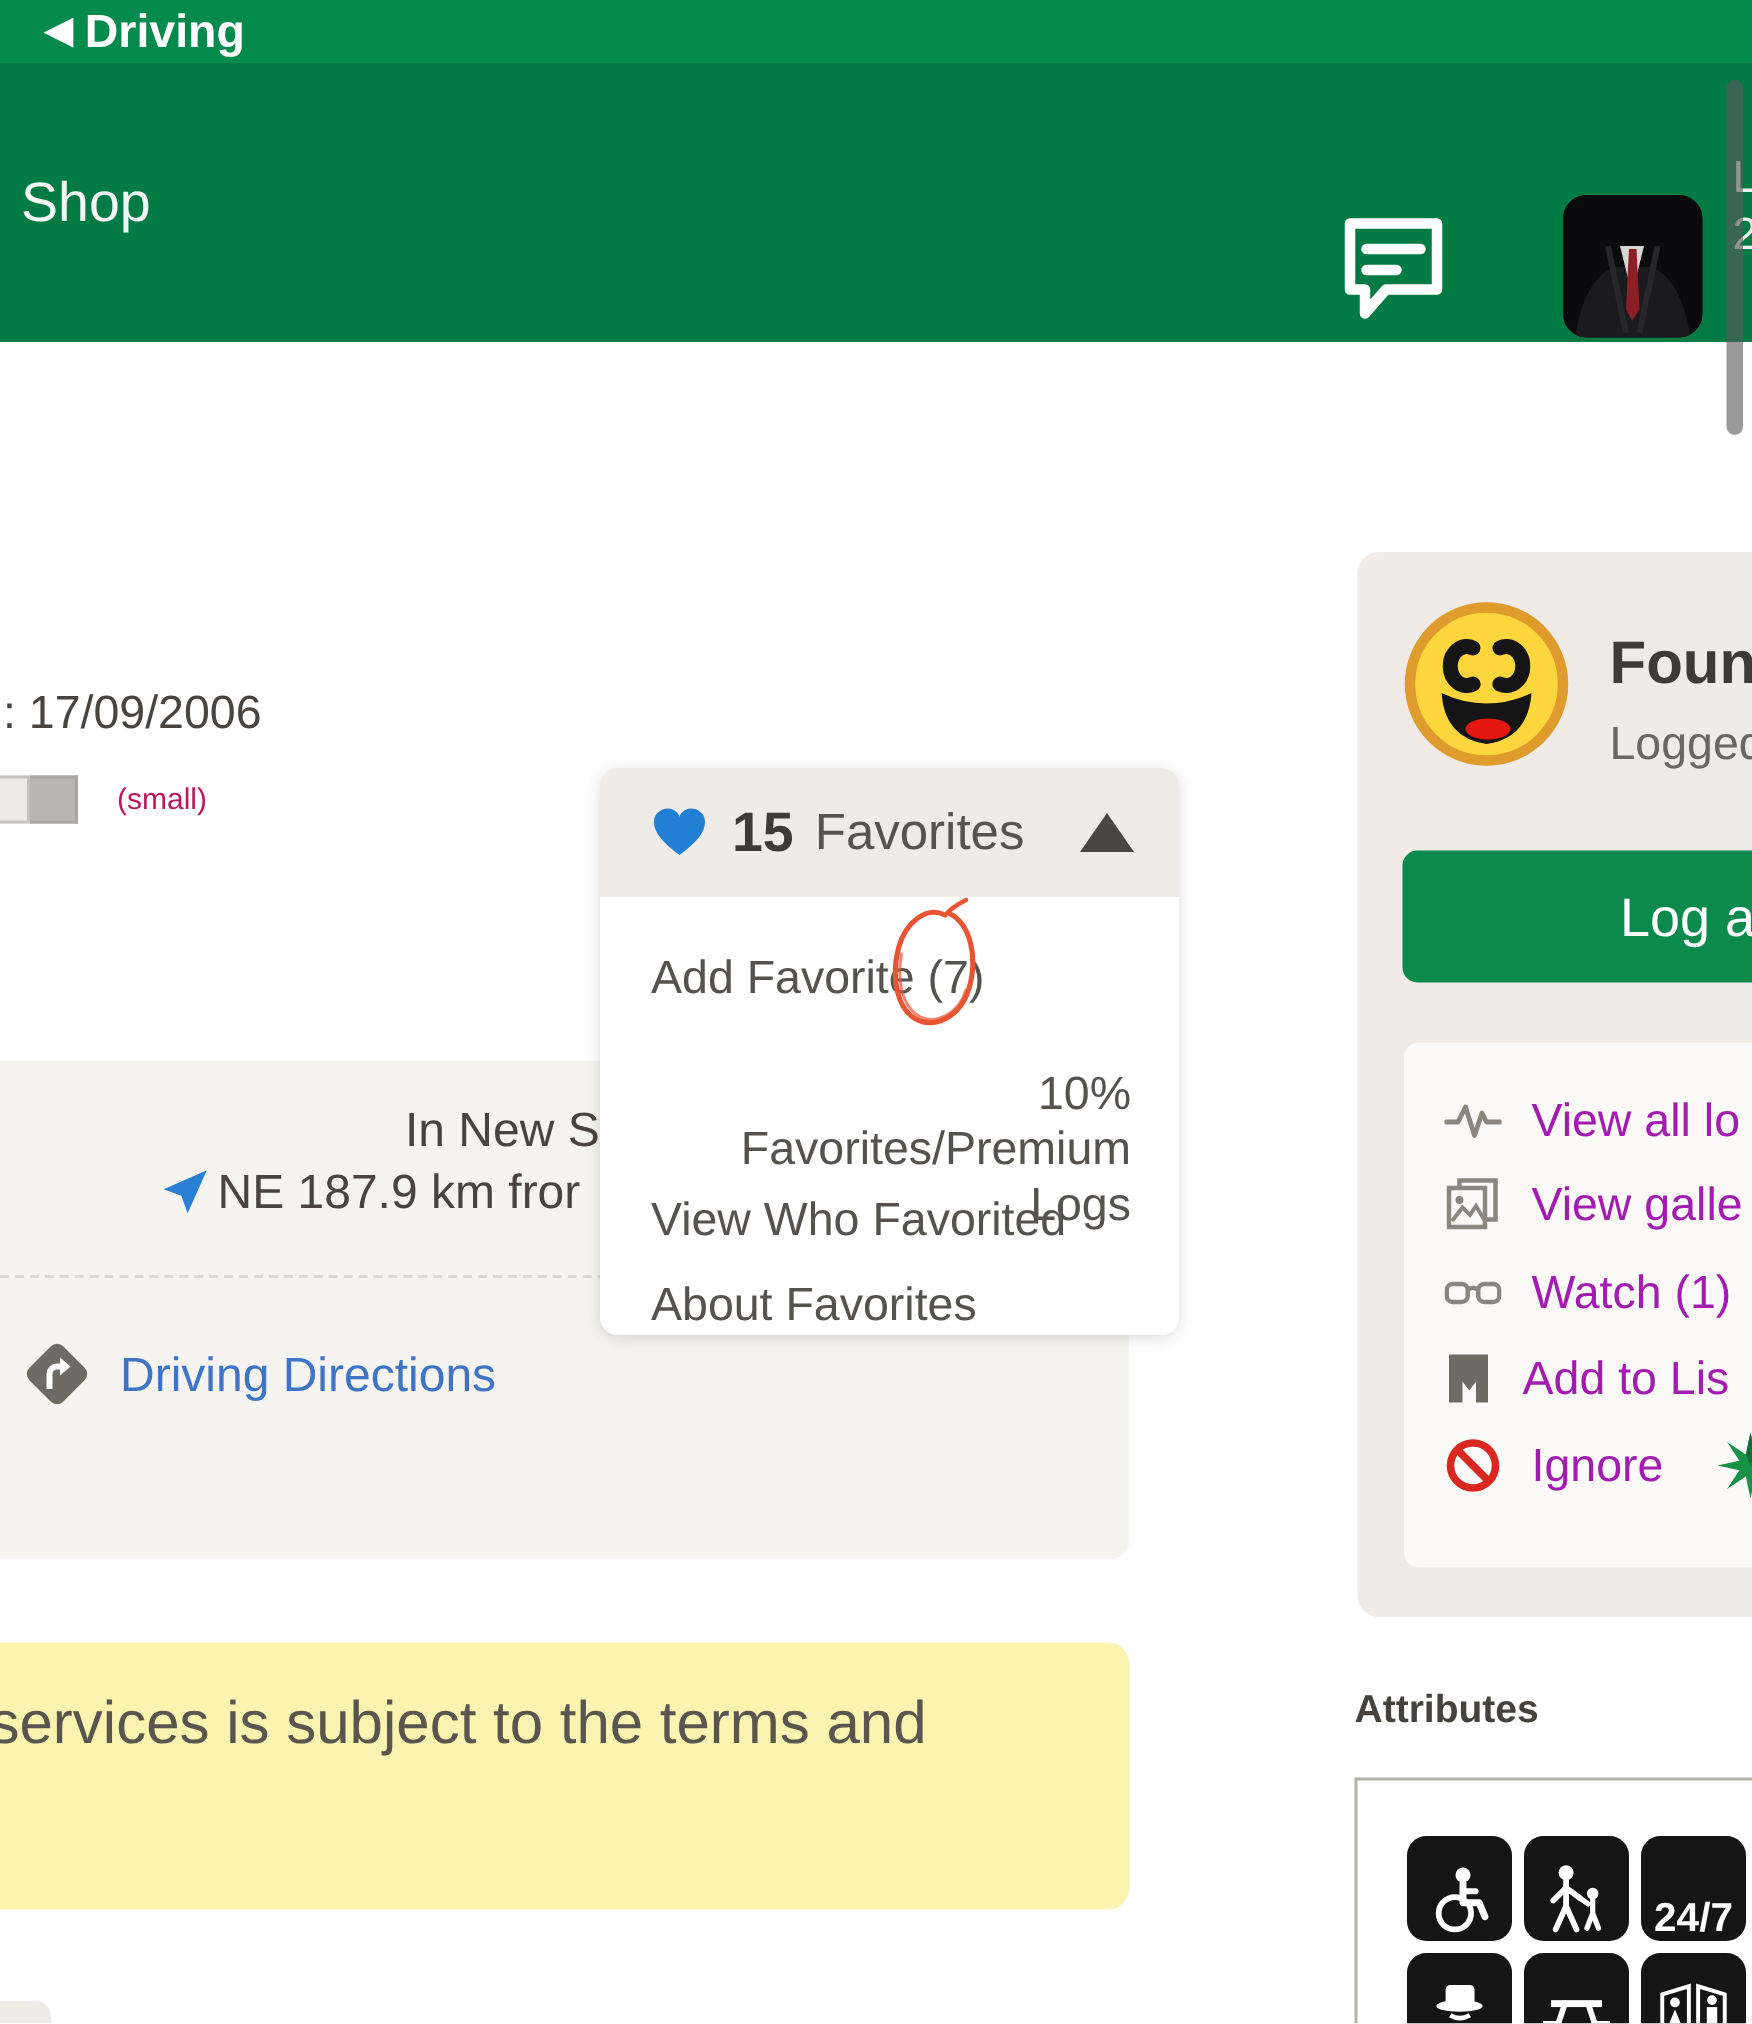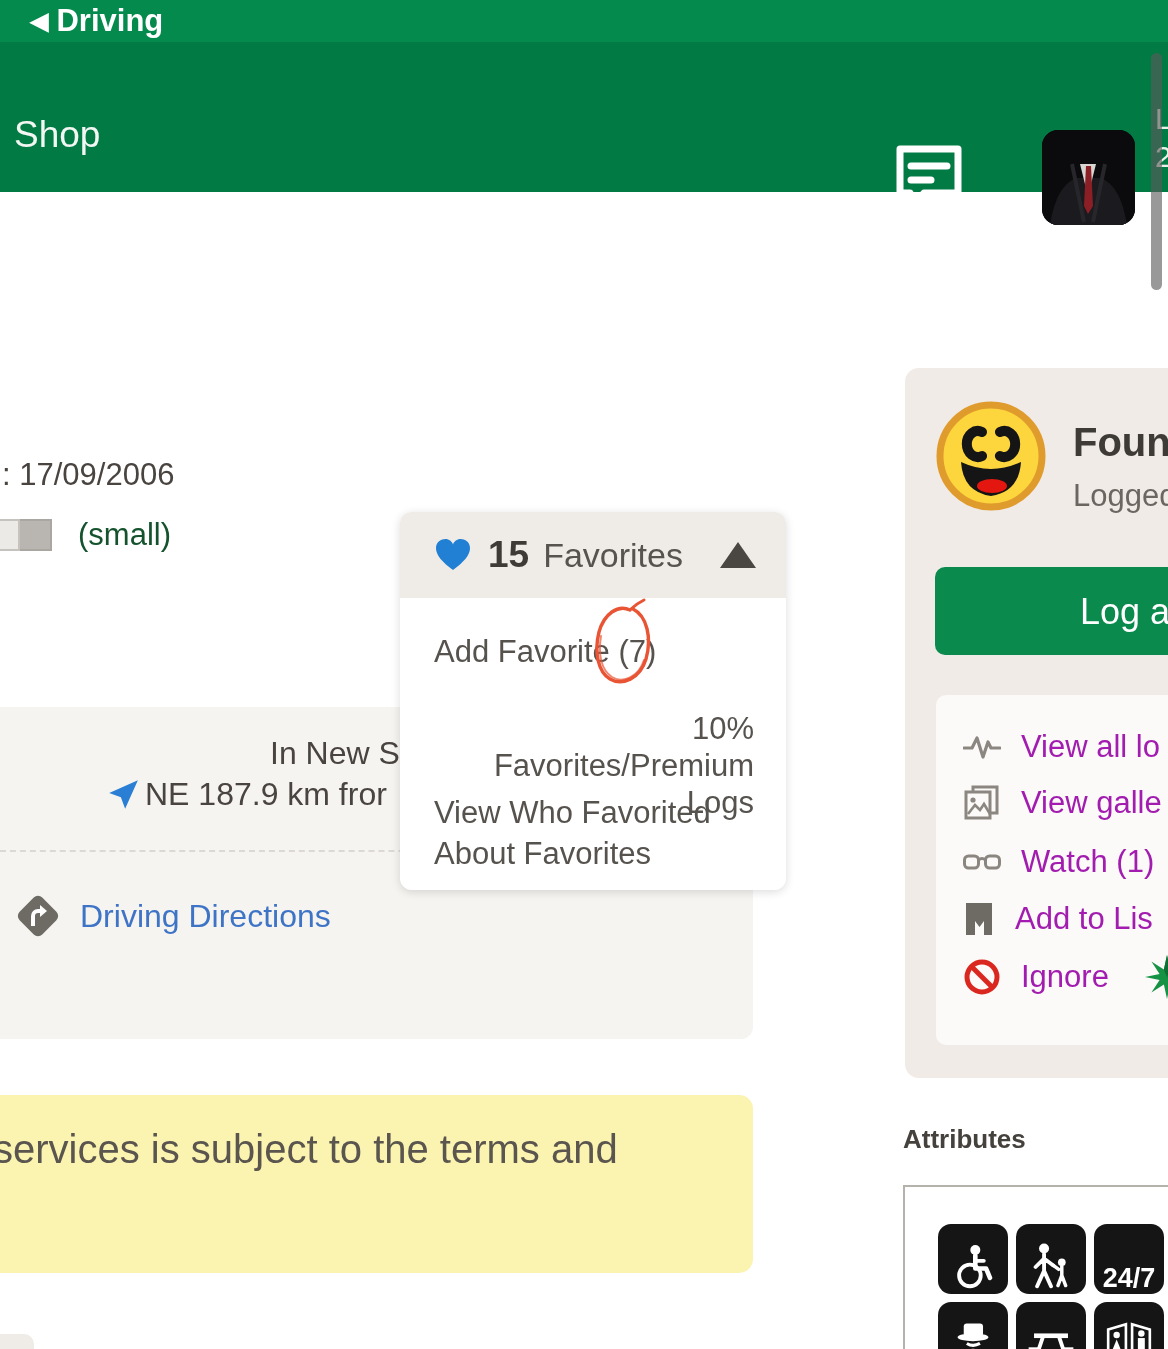--- a/index.html
+++ b/index.html
@@ -4,34 +4,34 @@
 <style>
   html,body{margin:0;padding:0;background:#fff;}
   .page{
     position:relative;width:1168px;height:1349px;overflow:hidden;
     font-family:"Liberation Sans",sans-serif;background:#fff;
   }
   
   .statusbar{position:absolute;left:0;top:0;width:1168px;height:42px;background:#058a4e;z-index:6;}
   .back-btn{position:absolute;left:30px;top:2px;color:#fff;font-size:31px;font-weight:600;display:flex;align-items:center;gap:8px;line-height:38px;}
   .back-glyph{font-size:24px;}
-  .header{position:absolute;left:0;top:42px;width:1168px;height:150px;background:#027a44;z-index:5;}
+  .header{position:absolute;left:0;top:42px;width:1168px;height:186px;background:#027a44;z-index:5;}
   .shop-title{position:absolute;left:14px;top:72px;color:#f2f7f3;font-size:37px;font-weight:400;}
   .msg-btn{position:absolute;left:890px;top:97px;width:78px;height:83px;}
   .avatar{position:absolute;left:1042px;top:88px;width:93px;height:95px;border-radius:16px;overflow:hidden;background:#0b0b0d;}
   .user-cut{position:absolute;left:1155px;color:#e9f1ea;font-size:30px;z-index:5;}
   .scrollbar{position:absolute;left:1151px;top:53px;width:11px;height:237px;border-radius:6px;background:rgba(90,90,90,.62);z-index:20;}
 
   
   .hidden-date{position:absolute;left:2px;top:428px;font-size:31px;color:#494440;margin-top:29px;}
   .size-row{position:absolute;left:-16px;top:517px;display:flex;align-items:center;}
   .size-bar{display:flex;height:32px;}
   .size-seg1{width:32px;background:#eceae7;border:2px solid #c6c2bd;}
   .size-seg2{width:30px;background:#b9b5b0;border:2px solid #aaa6a1;border-left:none;}
-  .size-label{margin-left:26px;font-size:31px;color:#14532d;}
+  .size-label{margin-left:26px;font-size:20px;color:#be185d;}
 
   .loc-panel{position:absolute;left:0;top:707px;width:753px;height:332px;background:#f6f4f1;border-radius:0 12px 12px 0;z-index:1;}
   .region-line{position:absolute;left:270px;top:28px;font-size:32px;color:#494440;white-space:nowrap;}
   .nav-icon{position:absolute;left:106px;top:71px;}
   .distance-line{position:absolute;left:145px;top:69px;font-size:32px;color:#494440;white-space:nowrap;}
   .dash-divider{position:absolute;left:0;top:143px;width:753px;border-top:2px dashed #dcd8d3;}
   .driving-row{position:absolute;left:14px;top:185px;display:flex;align-items:center;gap:18px;}
   .diamond-wrap{position:relative;width:48px;height:48px;}
   .diamond{position:absolute;left:8px;top:8px;width:32px;height:32px;background:#6e6a64;border-radius:6px;transform:rotate(45deg);}
   .diamond-arrow{position:absolute;left:0;top:0;}
@@ -42,21 +42,21 @@
   .fav-head{position:absolute;left:0;top:0;width:100%;height:86px;background:#efebe7;border-radius:12px 12px 0 0;display:flex;align-items:center;}
   .fav-heart{margin-left:34px;}
   .fav-count{margin-left:16px;font-size:37px;font-weight:700;color:#3e3a36;}
   .fav-word{margin-left:14px;font-size:34px;color:#57534f;}
   .fav-caret{margin-left:auto;margin-right:30px;width:0;height:0;border-left:18px solid transparent;border-right:18px solid transparent;border-bottom:26px solid #4a4642;}
   .fav-body{position:absolute;left:0;top:86px;width:100%;height:292px;background:#fff;border-radius:0 0 12px 12px;}
   .fav-item{position:absolute;left:34px;font-size:31px;color:#56524e;text-align:right;}
   .fav-item-1{top:36px;}
   .fav-item-2{top:112px;width:320px;line-height:37px;}
   .fav-item-3{top:197px;}
-  .fav-item-4{top:238px;}
+  .fav-item-4{top:254px;}
   .anno-circle{position:absolute;left:186px;top:-2px;z-index:9;pointer-events:none;}
 
   
   .banner{position:absolute;left:0;top:1095px;width:753px;height:178px;background:#fbf3b0;border-radius:0 14px 14px 0;z-index:1;}
   .banner-text{position:absolute;left:-7px;top:32px;font-size:40px;color:#5a554e;white-space:nowrap;}
 
   
   .log-card{position:absolute;left:905px;top:368px;width:285px;height:710px;background:#f0ebe7;border-radius:14px;z-index:1;}
   .smiley{position:absolute;left:30px;top:32px;}
   .found-title{position:absolute;left:168px;top:52px;font-size:40px;font-weight:700;color:#3e3a36;white-space:nowrap;}

